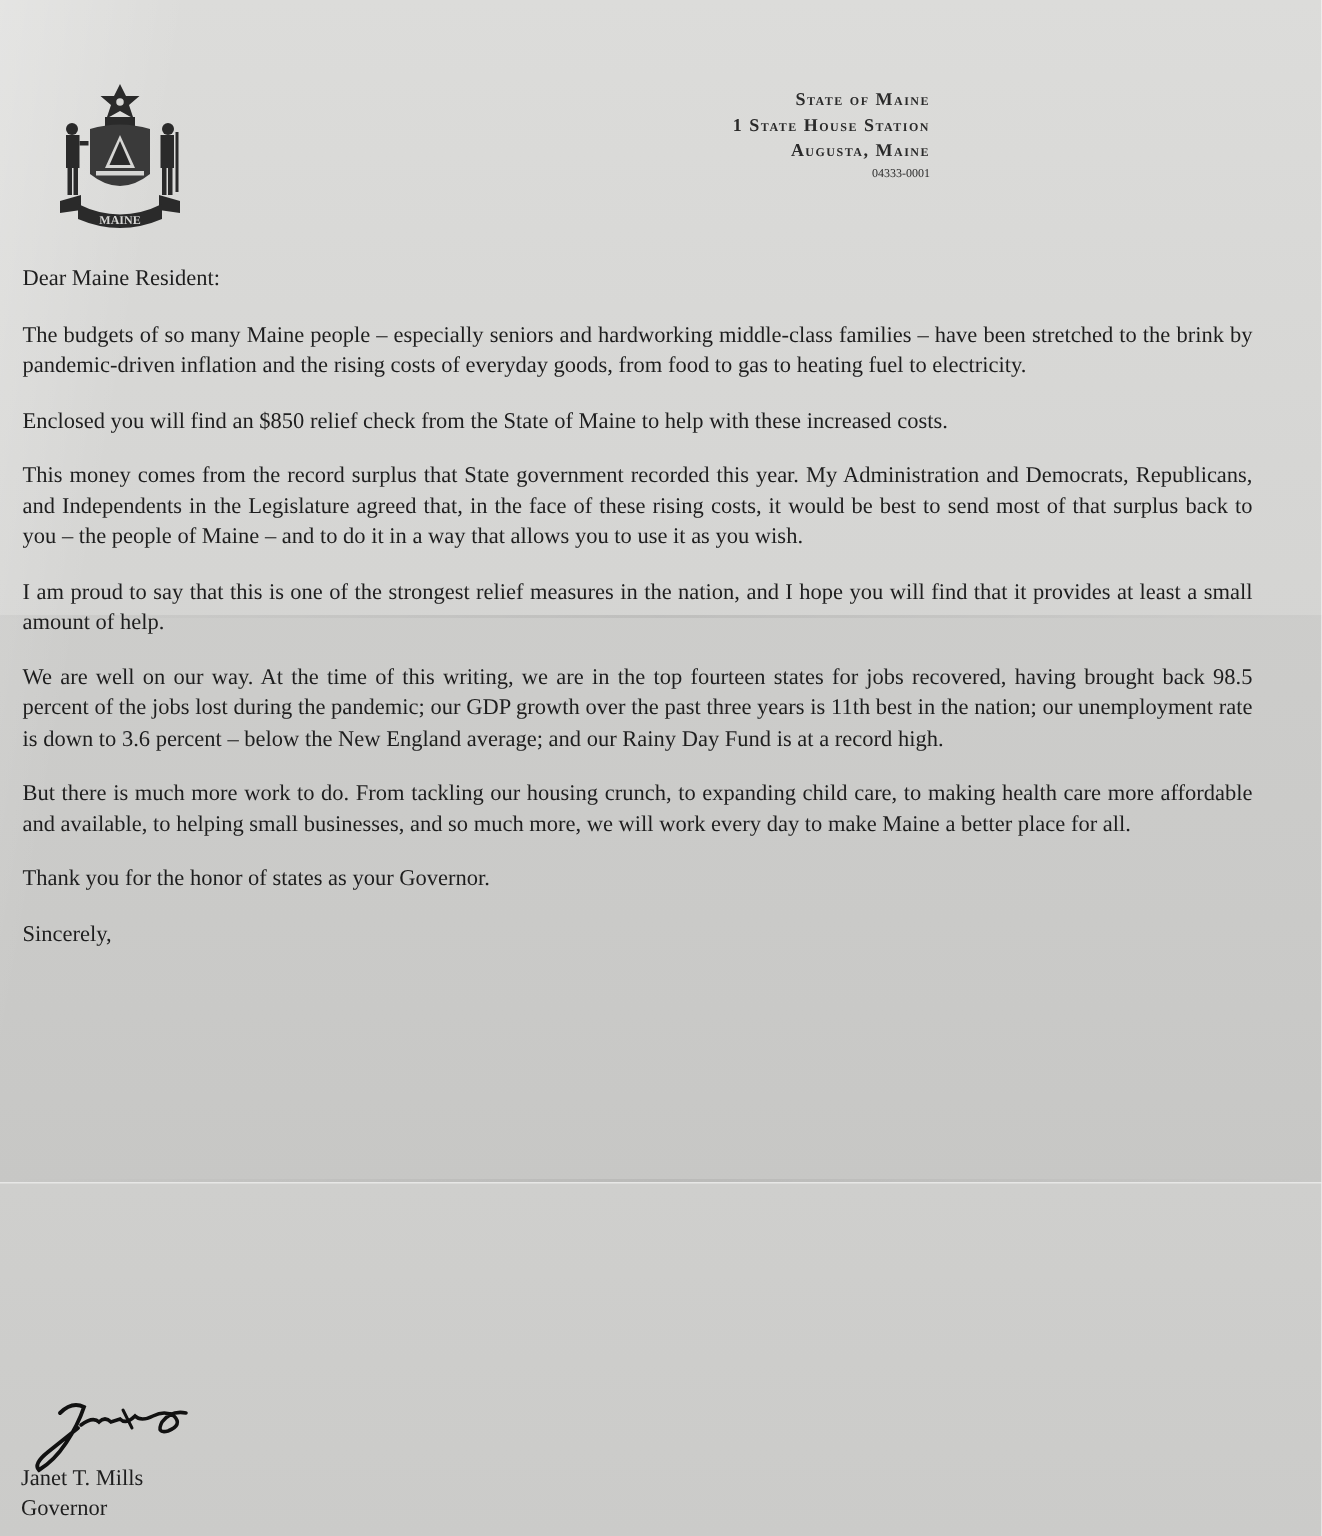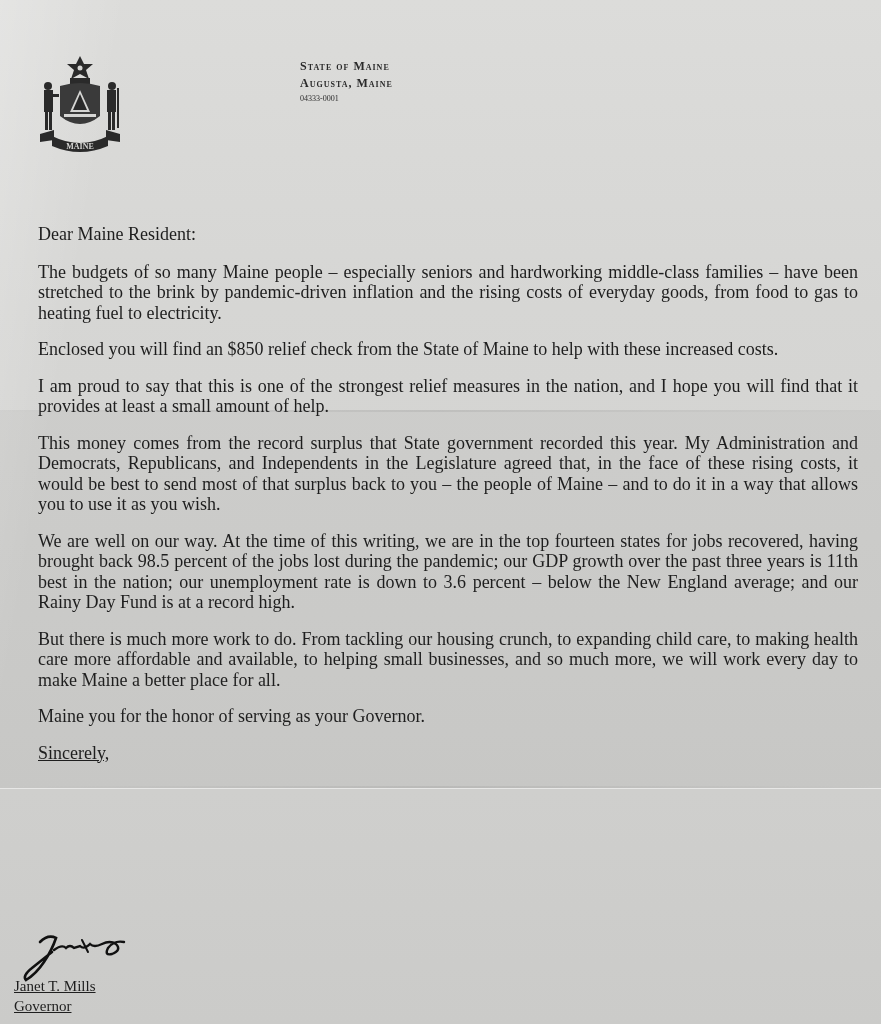--- a/index.html
+++ b/index.html
@@ -21,37 +21,37 @@
   .fold.f2 { top: 786px; box-shadow: 0 1px 0 rgba(255,255,255,0.5); }
   .shade-band {
     position: absolute; left: 0; width: 881px;
     background: rgba(0,0,0,0.035);
   }
   .seal {
     position: absolute; left: 36px; top: 54px; width: 88px; height: 100px;
   }
   .letterhead {
     position: absolute; left: 300px; top: 58px; width: 320px;
-    text-align: left; font-variant: small-caps; letter-spacing: 1px;
+    text-align: right; font-variant: small-caps; letter-spacing: 1px;
     font-size: 12px; line-height: 17px; font-weight: bold; color: #2a2a2a;
   }
   .letterhead .zip { font-size: 8px; line-height: 14px; letter-spacing: 0; font-weight: normal; }
   .body {
-    position: absolute; left: 38px; top: 176px; width: 820px;
-    font-size: 18px; line-height: 20.5px; text-align: justify; margin-top: 48px;
+    position: absolute; left: 15px; top: 176px; width: 820px;
+    font-size: 15px; line-height: 20.5px; text-align: justify;
   }
   .body p { margin: 0 0 16px 0; }
   .salutation { margin-bottom: 17px !important; }
-  .signoff { margin-bottom: 12px !important; text-decoration: underline; }
+  .signoff { margin-bottom: 12px !important; }
   .signature {
     position: absolute; left: 18px; top: 928px; width: 120px; height: 56px;
   }
   .signer {
     position: absolute; left: 14px; top: 976px;
-    font-size: 15px; line-height: 20px; text-decoration: underline;
+    font-size: 15px; line-height: 20px;
   }
 </style>
 </head>
 <body>
 
 <div class="page">
 
   <div class="shade-band" style="top:412px;height:374px;"></div>
   <div class="fold f1"></div>
   <div class="fold f2"></div>
@@ -82,33 +82,34 @@
 
     <path d="M4,80 L18,76 L18,86 L4,88 Z" fill="#2a2a2a"></path>
     <path d="M84,80 L70,76 L70,86 L84,88 Z" fill="#2a2a2a"></path>
 
     <path d="M16,82 Q44,96 72,82 L72,92 Q44,104 16,92 Z" fill="#2a2a2a"></path>
     <text x="44" y="95" text-anchor="middle" font-size="8" font-family="Liberation Serif, serif" font-weight="bold" fill="#d6d6d4">MAINE</text>
   </svg>
 
   <div class="letterhead">
     <div>State of Maine</div>
+    <div>1 State House Station</div>
     <div>Augusta, Maine</div>
     <div class="zip">04333-0001</div>
   </div>
 
   <div class="body">
     <p class="salutation">Dear Maine Resident:</p>
     <p>The budgets of so many Maine people – especially seniors and hardworking middle-class families – have been stretched to the brink by pandemic-driven inflation and the rising costs of everyday goods, from food to gas to heating fuel to electricity.</p>
     <p>Enclosed you will find an $850 relief check from the State of Maine to help with these increased costs.</p>
+    <p>This money comes from the record surplus that State government recorded this year. My Administration and Democrats, Republicans, and Independents in the Legislature agreed that, in the face of these rising costs, it would be best to send most of that surplus back to you – the people of Maine – and to do it in a way that allows you to use it as you wish.</p>
     <p>I am proud to say that this is one of the strongest relief measures in the nation, and I hope you will find that it provides at least a small amount of help.</p>
-    <p>This money comes from the record surplus that State government recorded this year. My Administration and Democrats, Republicans, and Independents in the Legislature agreed that, in the face of these rising costs, it would be best to send most of that surplus back to you – the people of Maine – and to do it in a way that allows you to use it as you wish.</p>
     <p>We are well on our way. At the time of this writing, we are in the top fourteen states for jobs recovered, having brought back 98.5 percent of the jobs lost during the pandemic; our GDP growth over the past three years is 11th best in the nation; our unemployment rate is down to 3.6 percent – below the New England average; and our Rainy Day Fund is at a record high.</p>
     <p>But there is much more work to do. From tackling our housing crunch, to expanding child care, to making health care more affordable and available, to helping small businesses, and so much more, we will work every day to make Maine a better place for all.</p>
-    <p>Maine you for the honor of serving as your Governor.</p>
+    <p>Thank you for the honor of states as your Governor.</p>
     <p class="signoff">Sincerely,</p>
   </div>
 
   <svg class="signature" viewBox="0 0 120 56">
     <path d="M22,14 Q30,6 38,10 Q34,22 26,34 Q18,46 8,52 Q4,48 14,40 Q24,32 34,24" fill="none" stroke="#111" stroke-width="2.6" stroke-linecap="round"></path>
     <path d="M36,22 Q44,16 48,20 Q52,16 56,20 L62,18 Q66,22 72,16 Q76,20 84,16 Q92,12 98,16 Q104,22 94,26 Q86,28 90,20 Q96,12 106,14" fill="none" stroke="#111" stroke-width="2.4" stroke-linecap="round"></path>
     <path d="M64,12 L70,24" stroke="#111" stroke-width="2" stroke-linecap="round"></path>
   </svg>
 
   <div class="signer">

